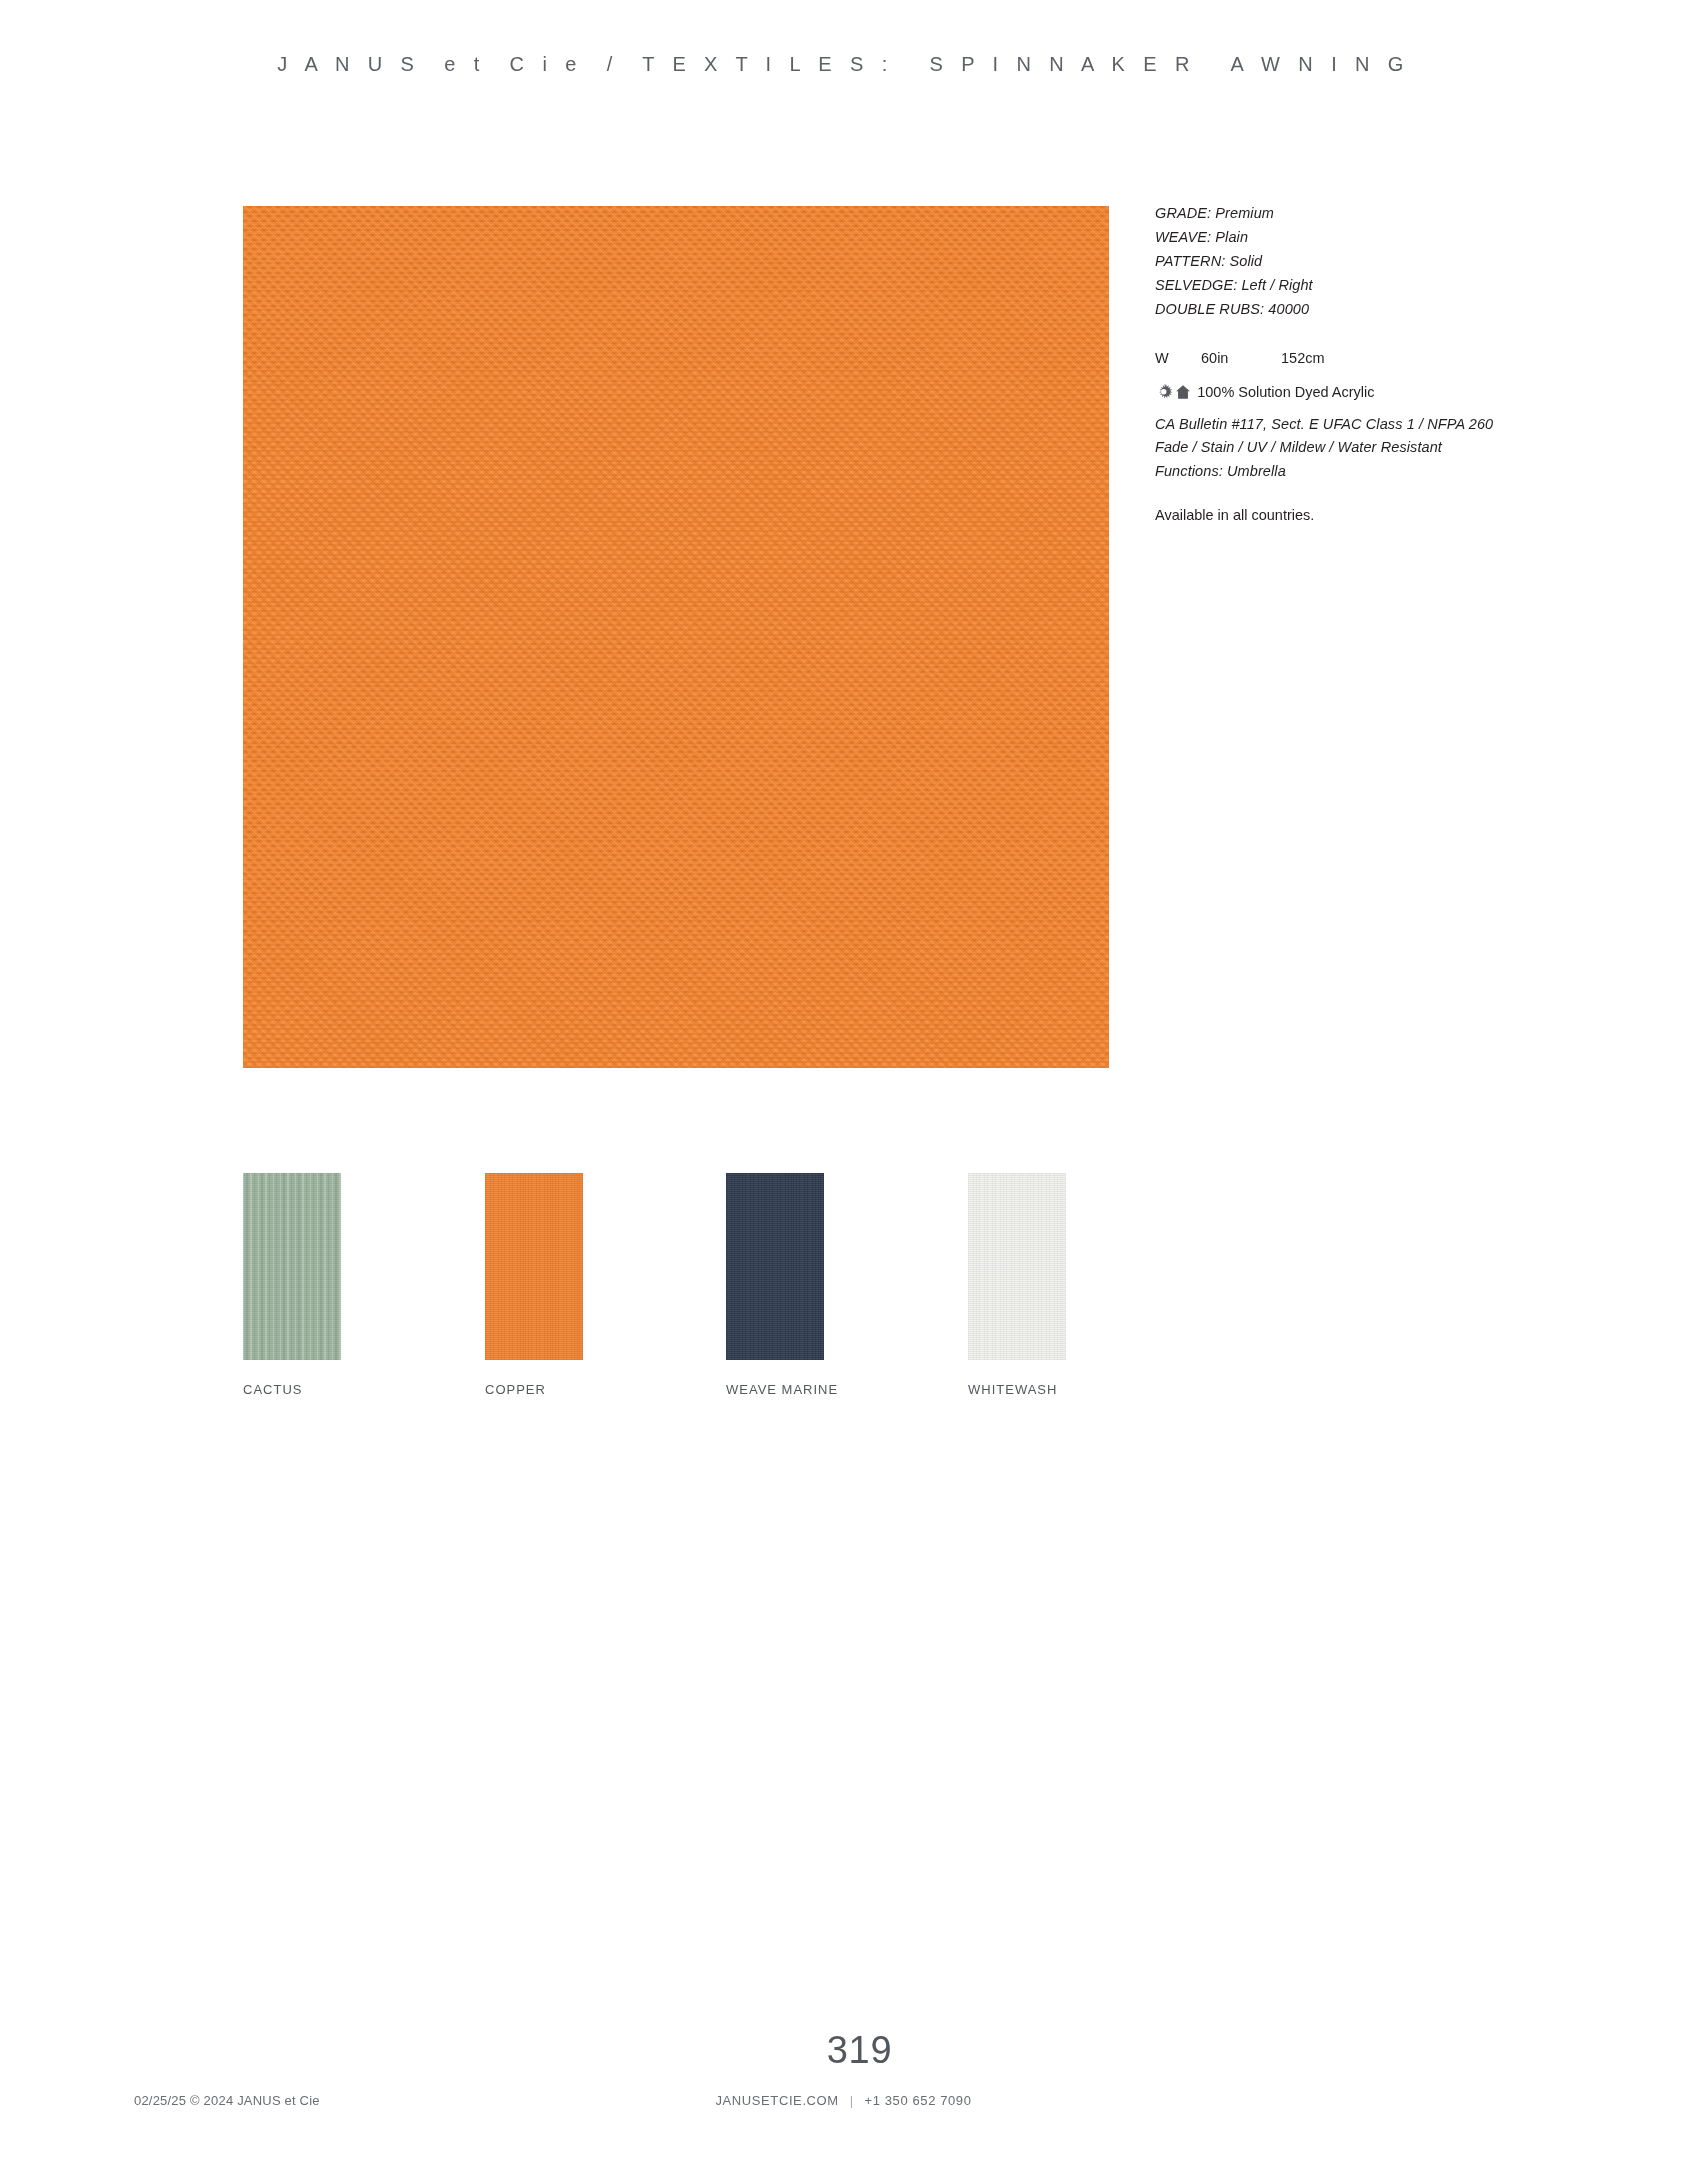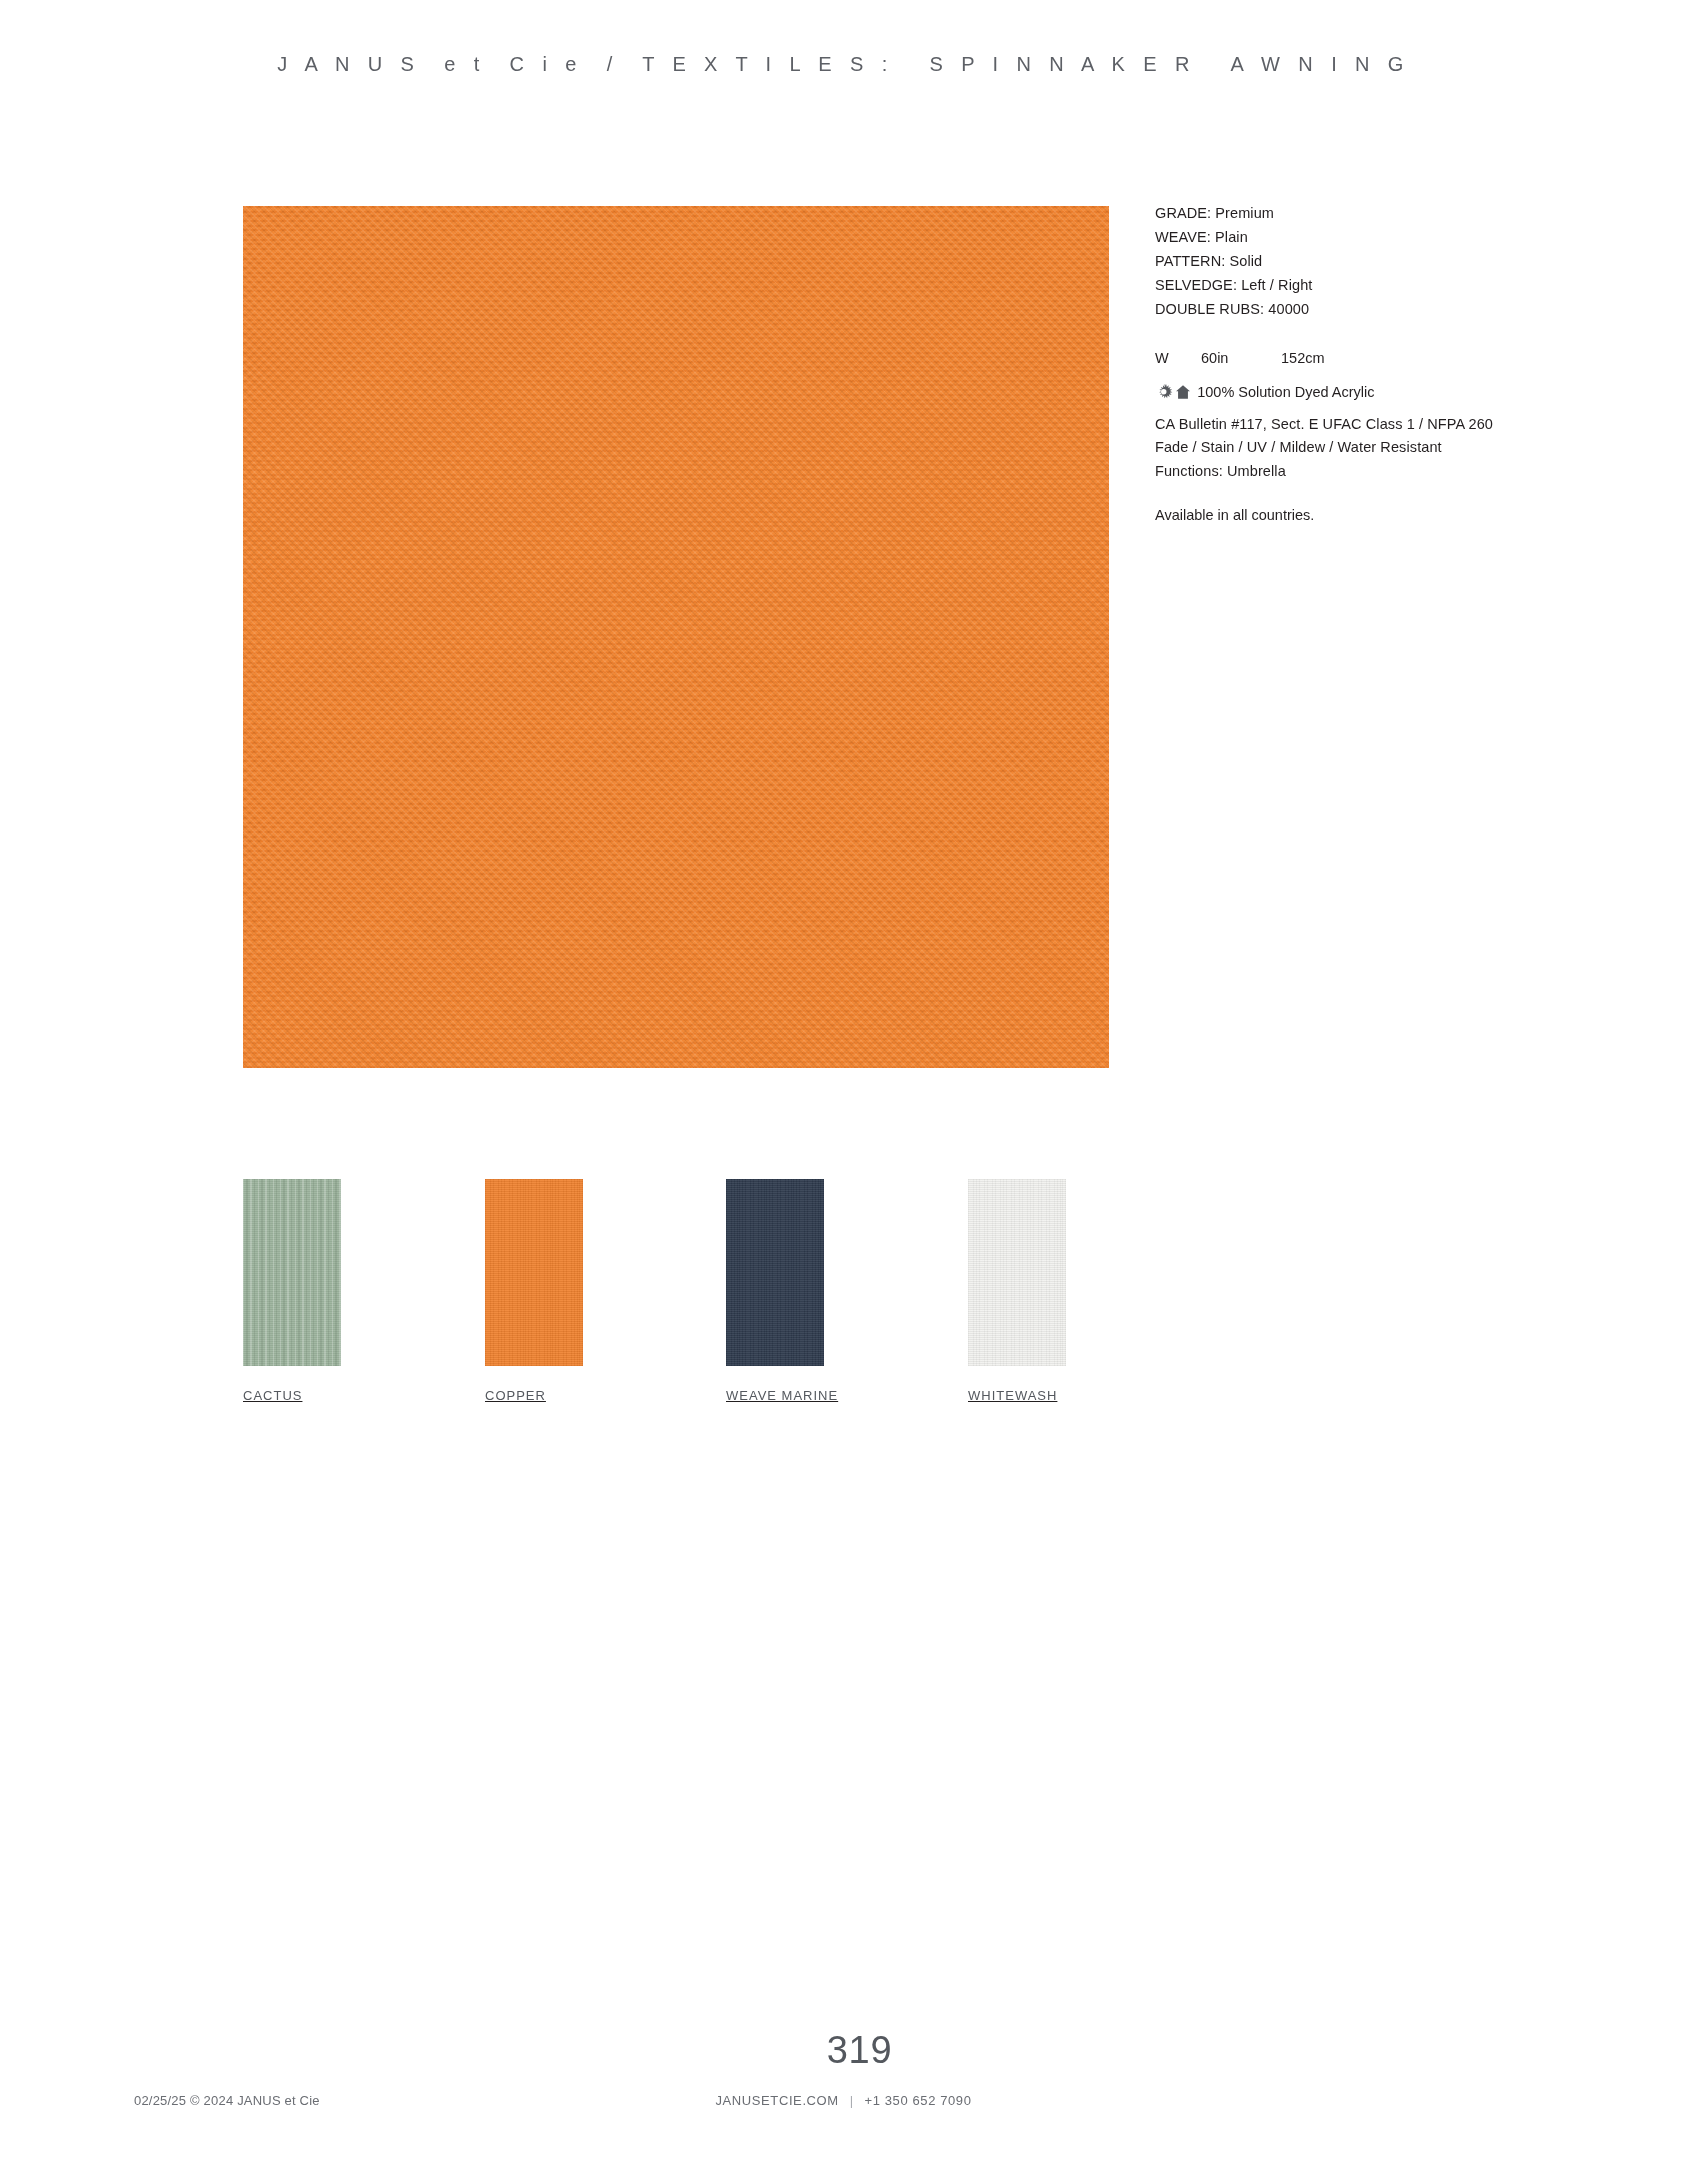--- a/index.html
+++ b/index.html
@@ -73,20 +73,21 @@
     left: 1155px;
     top: 201px;
     width: 418px;
   }
   .spec-line {
     font-size: 14.5px;
     line-height: 24px;
     color: #231f20;
     letter-spacing: 0.1px;
     white-space: pre;
+    font-style: italic;
   }
   .spec-gap { height: 25px; }
 
   .dims-row {
     font-size: 14.5px;
     line-height: 24px;
     color: #231f20;
     display: flex;
     white-space: pre;
   }
@@ -128,23 +129,22 @@
   
   .colorways {
     position: absolute;
     left: 243px;
     top: 1166px;
     width: 877px;
     height: 229px;
   }
   .colorway {
     position: absolute;
-    top: 13px;
+    top: 7px;
     width: 78px;
-    text-decoration: underline;
   }
   .colorway .chip {
     width: 98px;
     height: 187px;
   }
   .colorway .cw-label {
     margin-top: 22px;
     font-size: 13px;
     letter-spacing: 1px;
     color: #54585e;

